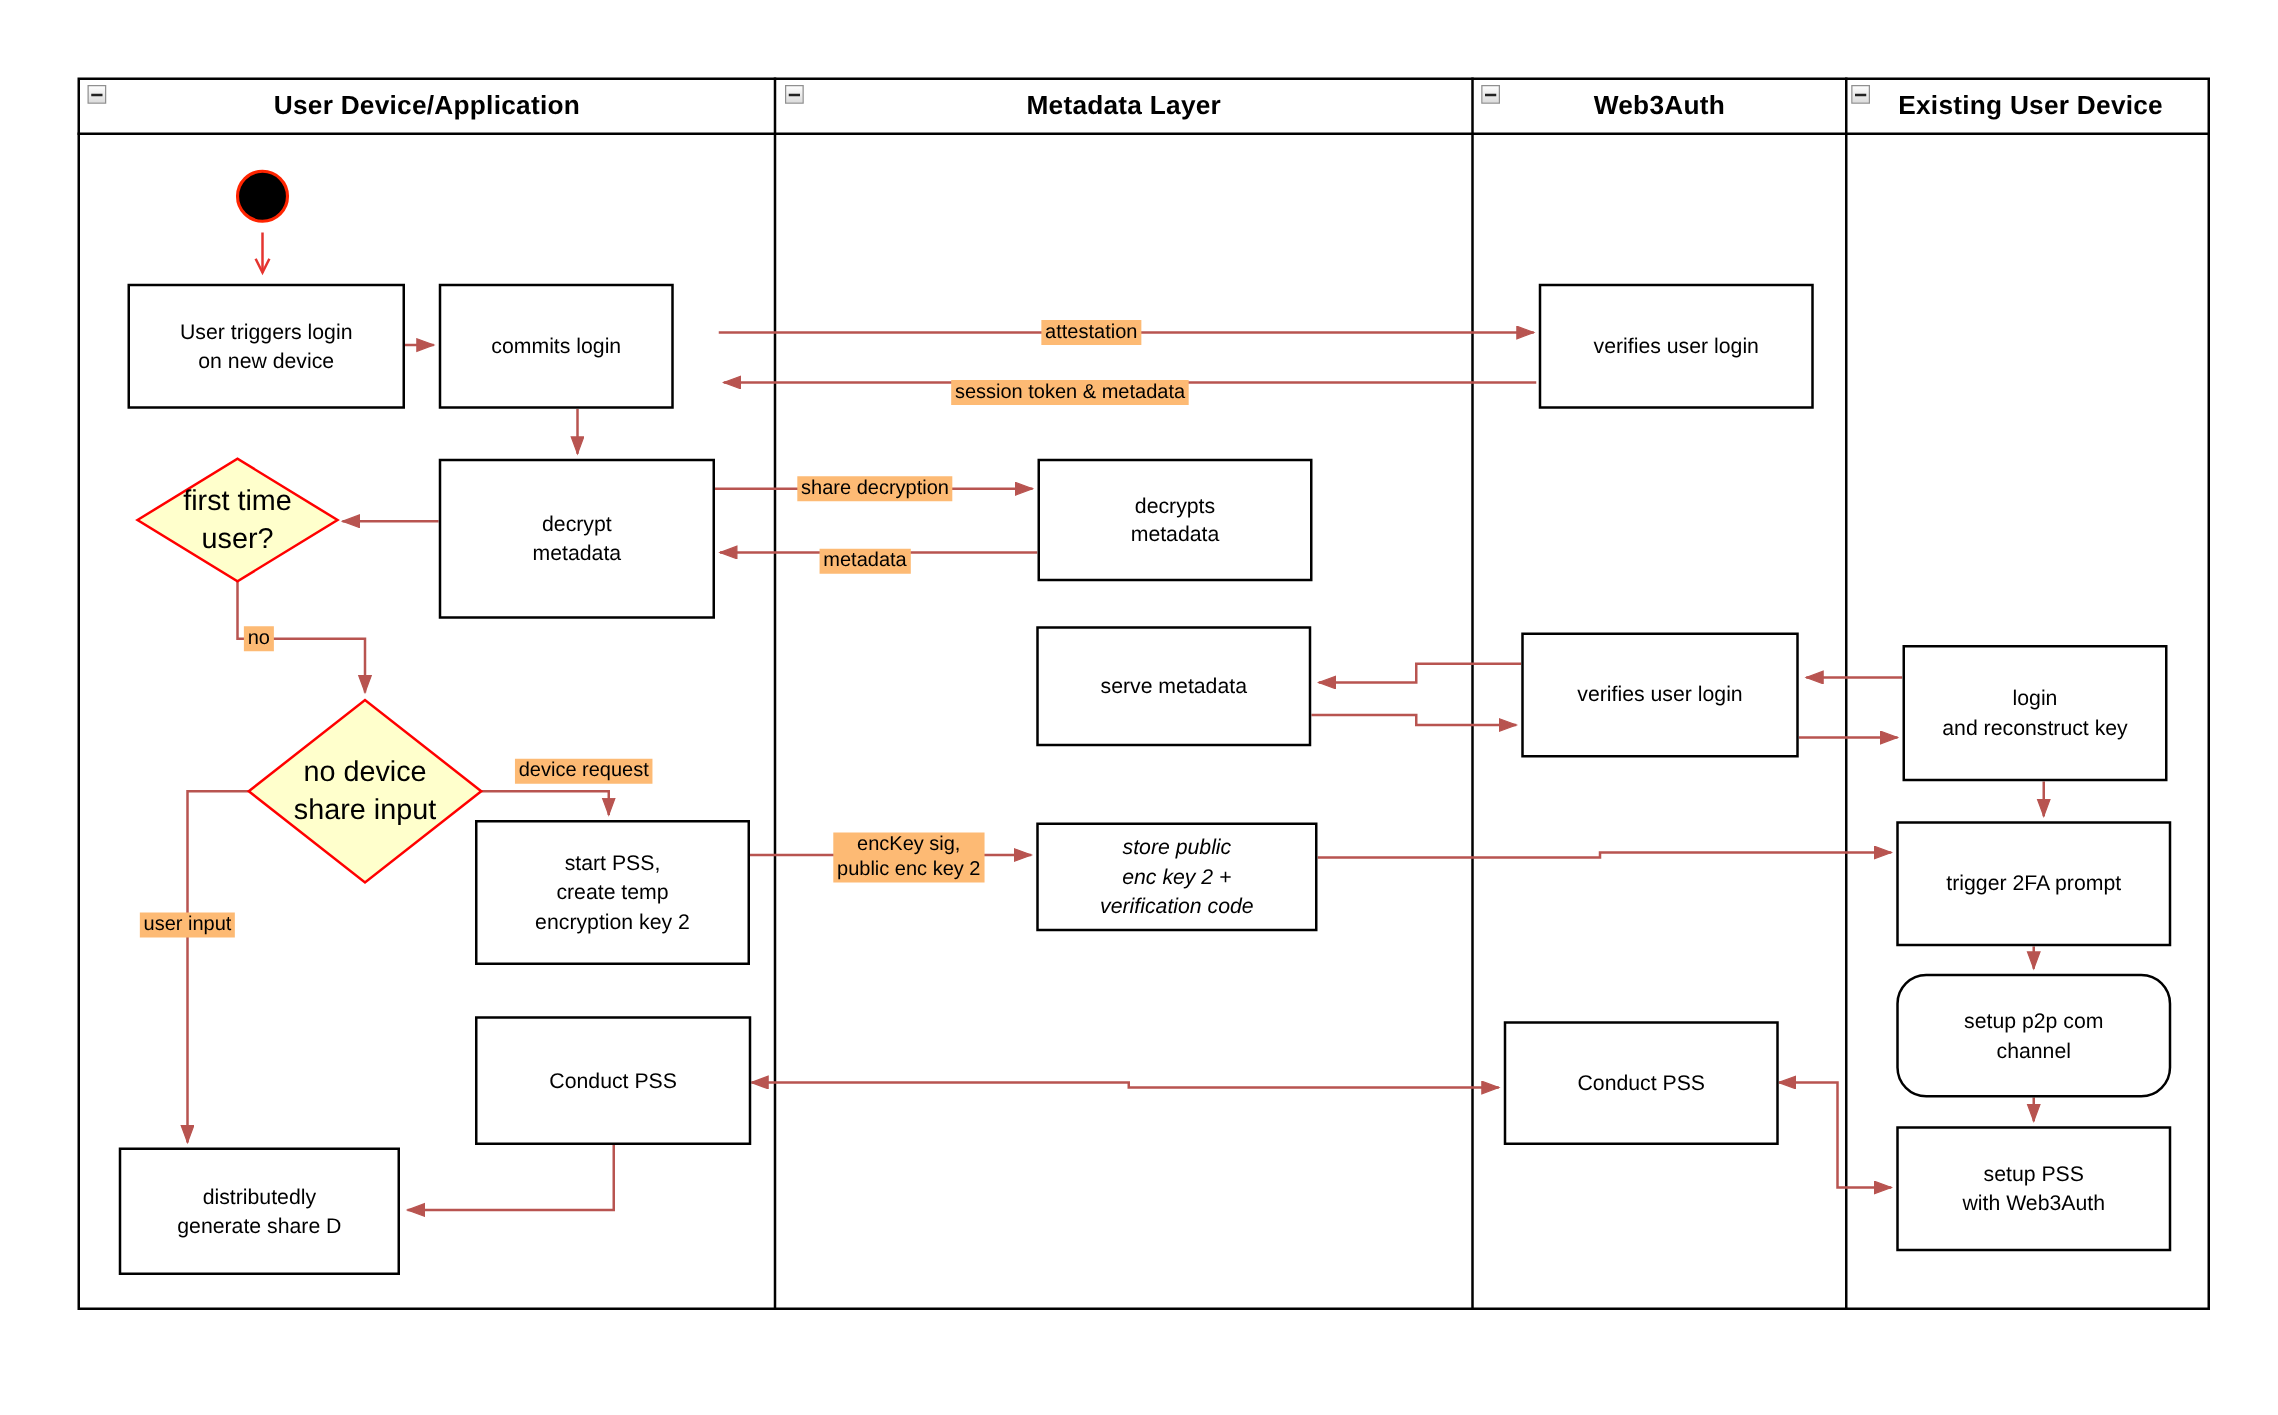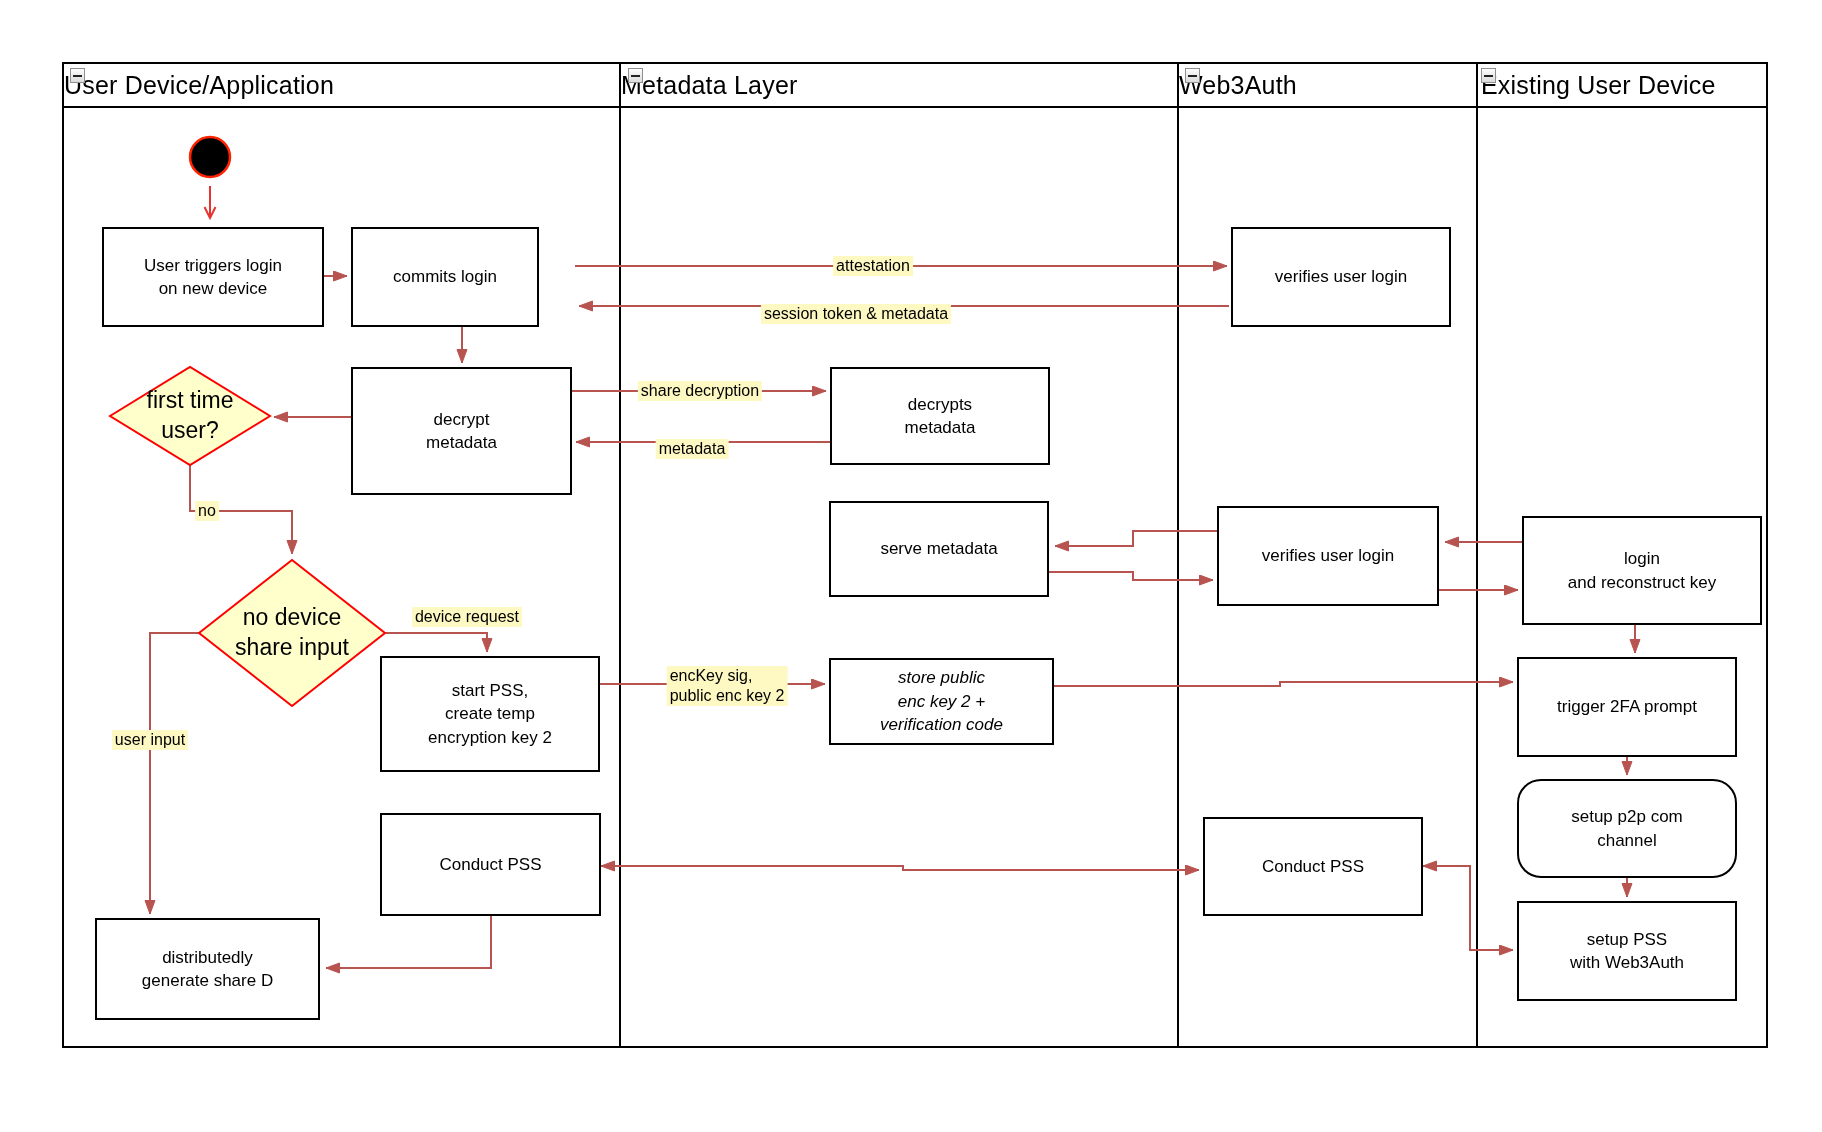--- a/index.html
+++ b/index.html
@@ -3,34 +3,34 @@
 <meta charset="utf-8">
 <style>
   html,body{margin:0;padding:0;background:#ffffff;}
   body{width:1822px;height:1132px;position:relative;overflow:hidden;
        font-family:"Liberation Sans","DejaVu Sans",sans-serif;color:#000;}
   
   .frame{position:absolute;left:62px;top:62px;width:1706px;height:986px;
          border:2px solid #000;box-sizing:border-box;background:#fff;}
   .header-line{position:absolute;left:62px;top:106px;width:1706px;height:2px;background:#000;}
   .sep{position:absolute;top:62px;height:986px;width:2px;background:#000;}
-  .lane-title{position:absolute;top:62px;height:44px;line-height:46px;text-align:left;
-              font-weight:normal;font-size:25px;letter-spacing:.2px;}
+  .lane-title{position:absolute;top:62px;height:44px;line-height:46px;text-align:center;
+              font-weight:bold;font-size:21px;letter-spacing:.2px;}
   .collapse{position:absolute;width:15px;height:15px;box-sizing:border-box;
             border:1px solid #8f8f8f;background:linear-gradient(#fdfdfd,#dcdcdc);
             display:flex;align-items:center;justify-content:center;}
   .collapse .minus-bar{width:9px;height:2px;background:#222;}
   
   .box{position:absolute;box-sizing:border-box;border:2px solid #000;background:#fff;
        display:flex;align-items:center;justify-content:center;text-align:center;
        font-size:17px;line-height:1.38;white-space:pre-line;z-index:4;}
   .dlabel{position:absolute;display:flex;align-items:center;justify-content:center;
           text-align:center;font-size:23px;line-height:1.3;white-space:pre-line;z-index:5;}
-  .elabel{position:absolute;transform:translate(-50%,-50%);background:#fef9c3;padding:0 3px;
-          font-size:16px;line-height:1.25;white-space:pre-line;z-index:3;}
+  .elabel{position:absolute;transform:translate(-50%,-50%);background:#fdba74;padding:0 3px;
+          font-size:16px;line-height:1.25;white-space:pre-line;text-align:center;z-index:3;}
   svg.wires{position:absolute;left:0;top:0;z-index:2;}
 </style>
 </head>
 <body>
 
 <div class="frame"></div>
 <div class="header-line"></div>
 <div class="sep" style="left:619px;"></div>
 <div class="sep" style="left:1177px;"></div>
 <div class="sep" style="left:1476px;"></div>
@@ -101,21 +101,21 @@
 <div class="box" style="left:102px;top:227px;width:222px;height:100px;">User triggers login
 on new device</div>
 <div class="box" style="left:351px;top:227px;width:188px;height:100px;text-align:center;">commits login</div>
 <div class="box" style="left:1231px;top:227px;width:220px;height:100px;">verifies user login</div>
 <div class="box" style="left:351px;top:367px;width:221px;height:128px;">decrypt
 metadata</div>
 <div class="box" style="left:830px;top:367px;width:220px;height:98px;">decrypts
 metadata</div>
 <div class="box" style="left:829px;top:501px;width:220px;height:96px;text-align:center;">serve metadata</div>
 <div class="box" style="left:1217px;top:506px;width:222px;height:100px;">verifies user login</div>
-<div class="box" style="left:1522px;top:516px;width:240px;height:109px;">login
+<div class="box" style="left:1522px;top:516px;width:212px;height:109px;">login
 and reconstruct key</div>
 <div class="box" style="left:380px;top:656px;width:220px;height:116px;">start PSS,
 create temp
 encryption key 2</div>
 <div class="box" style="left:829px;top:658px;width:225px;height:87px;font-style:italic;">store public
 enc key 2 +
 verification code</div>
 <div class="box" style="left:1517px;top:657px;width:220px;height:100px;">trigger 2FA prompt</div>
 <div class="box" style="left:1517px;top:779px;width:220px;height:99px;border-radius:24px;">setup p2p com
 channel</div>

